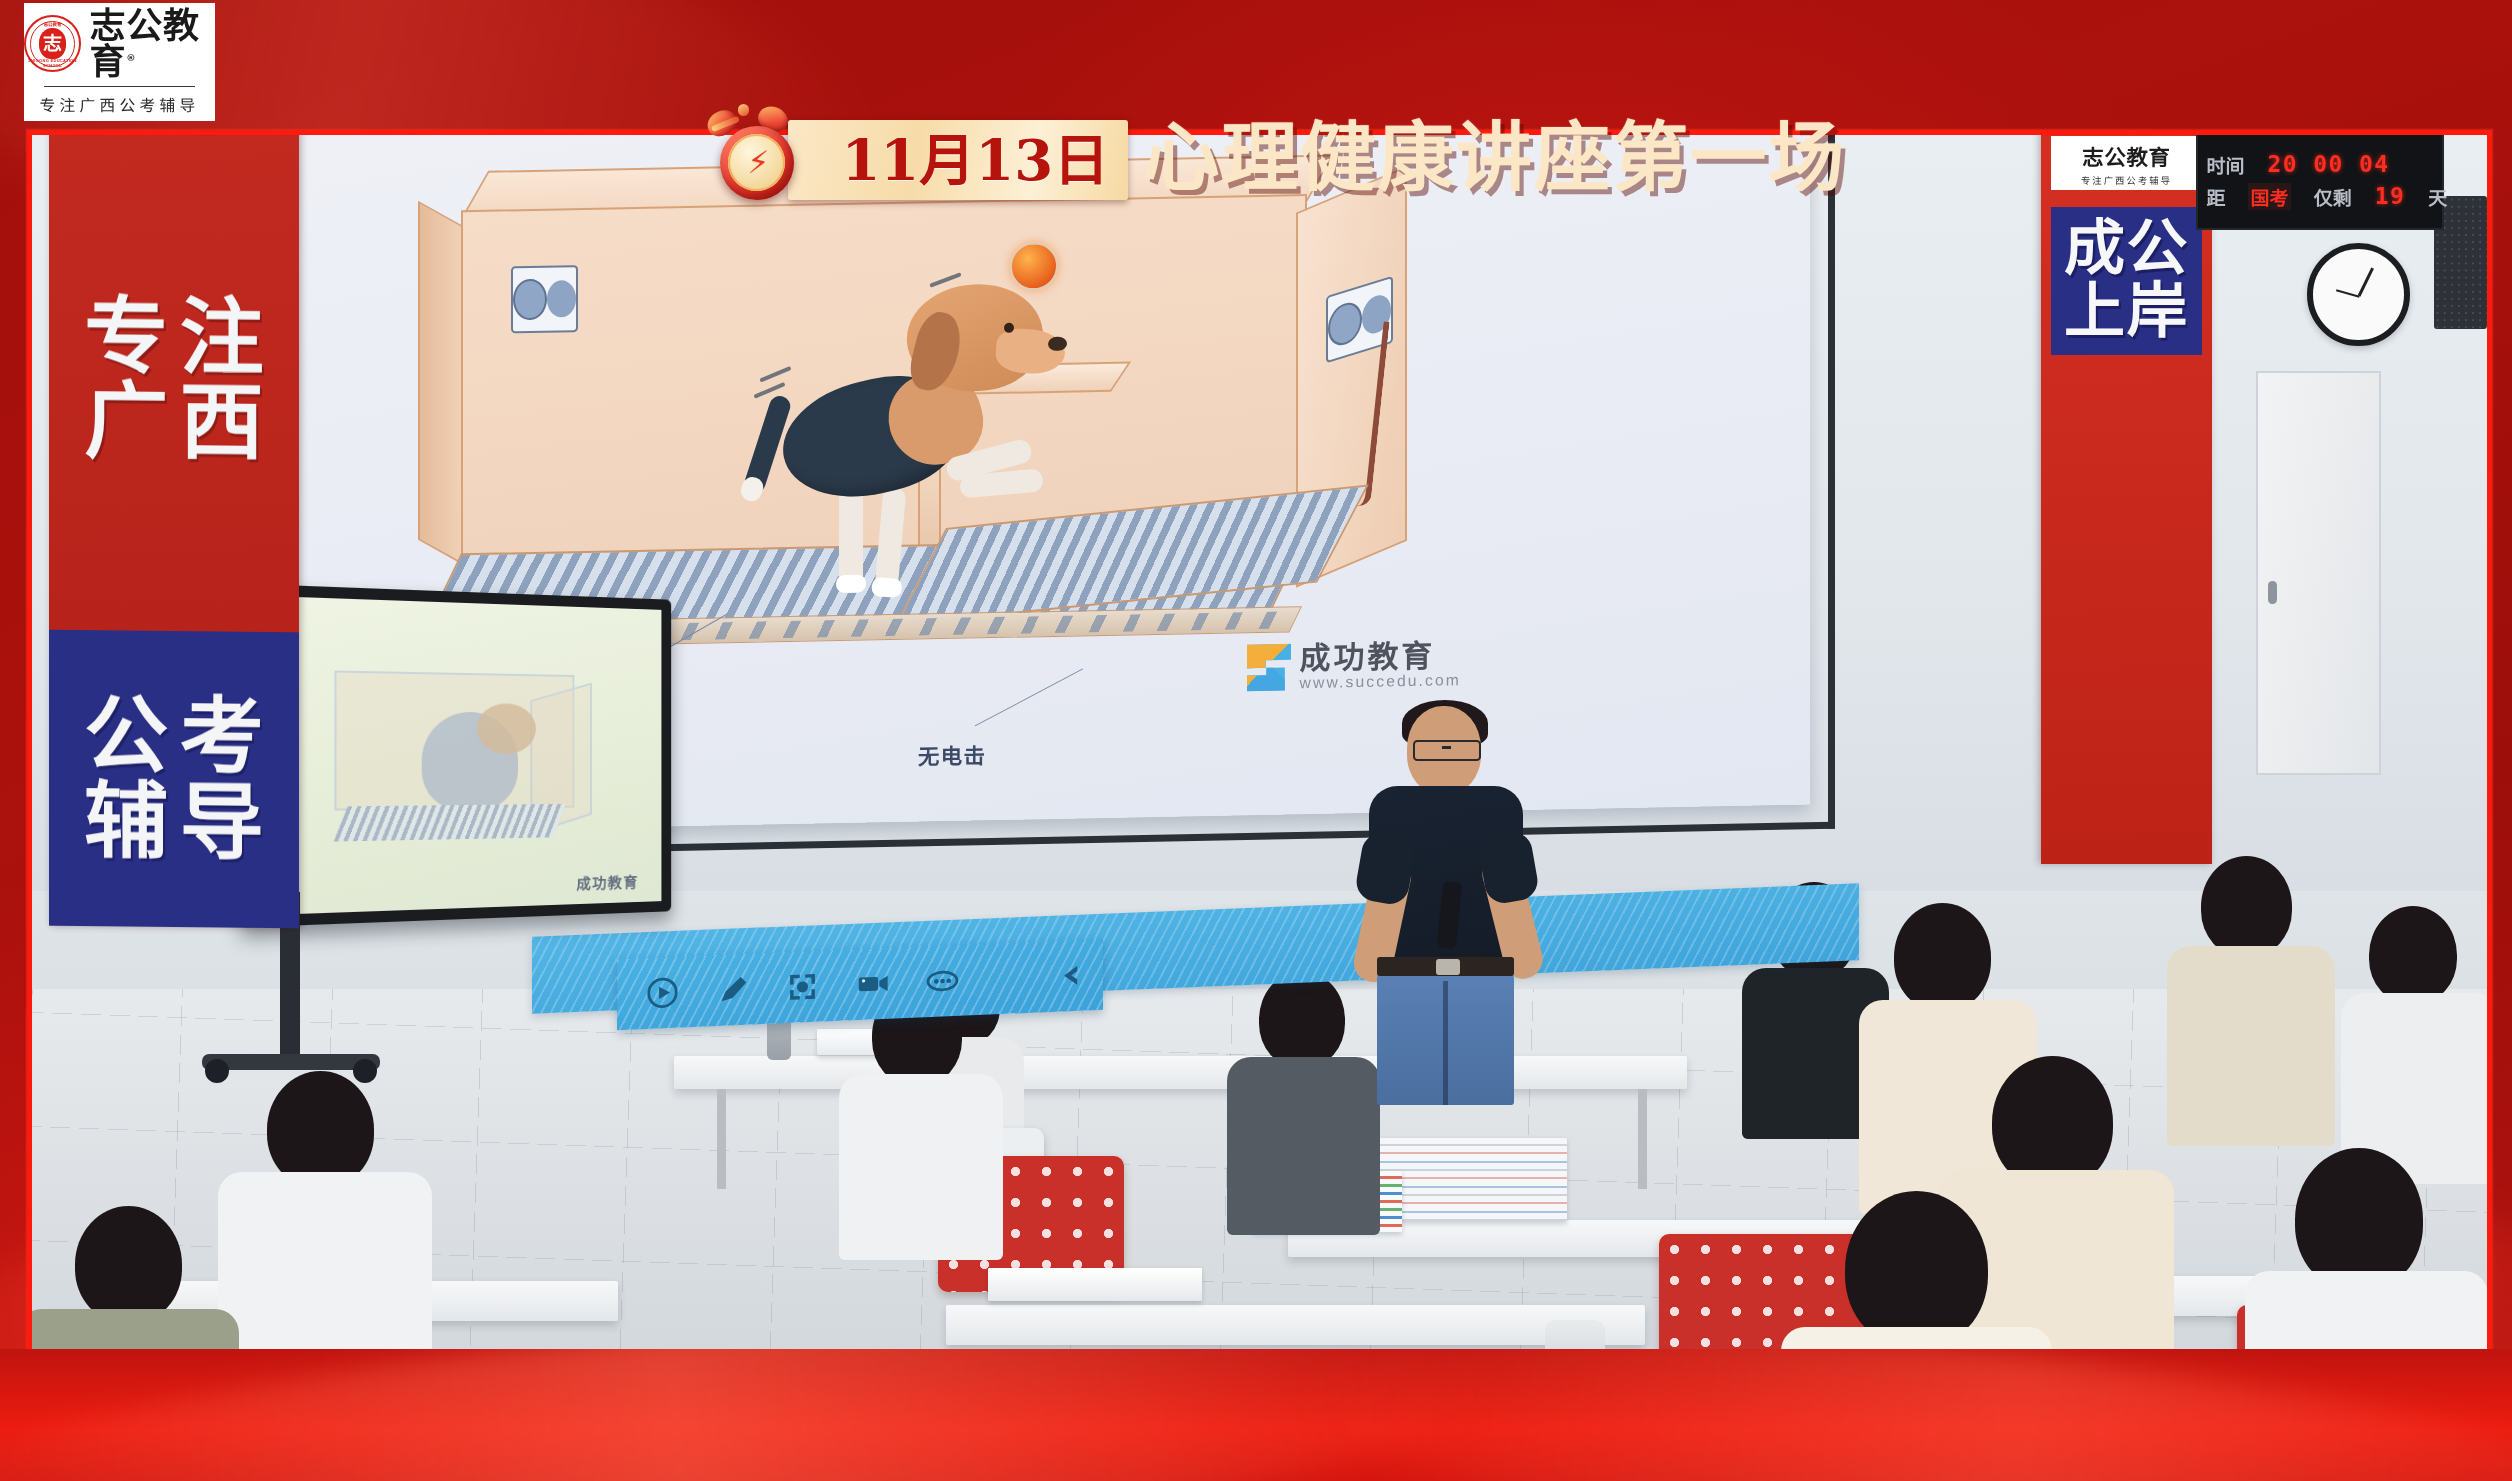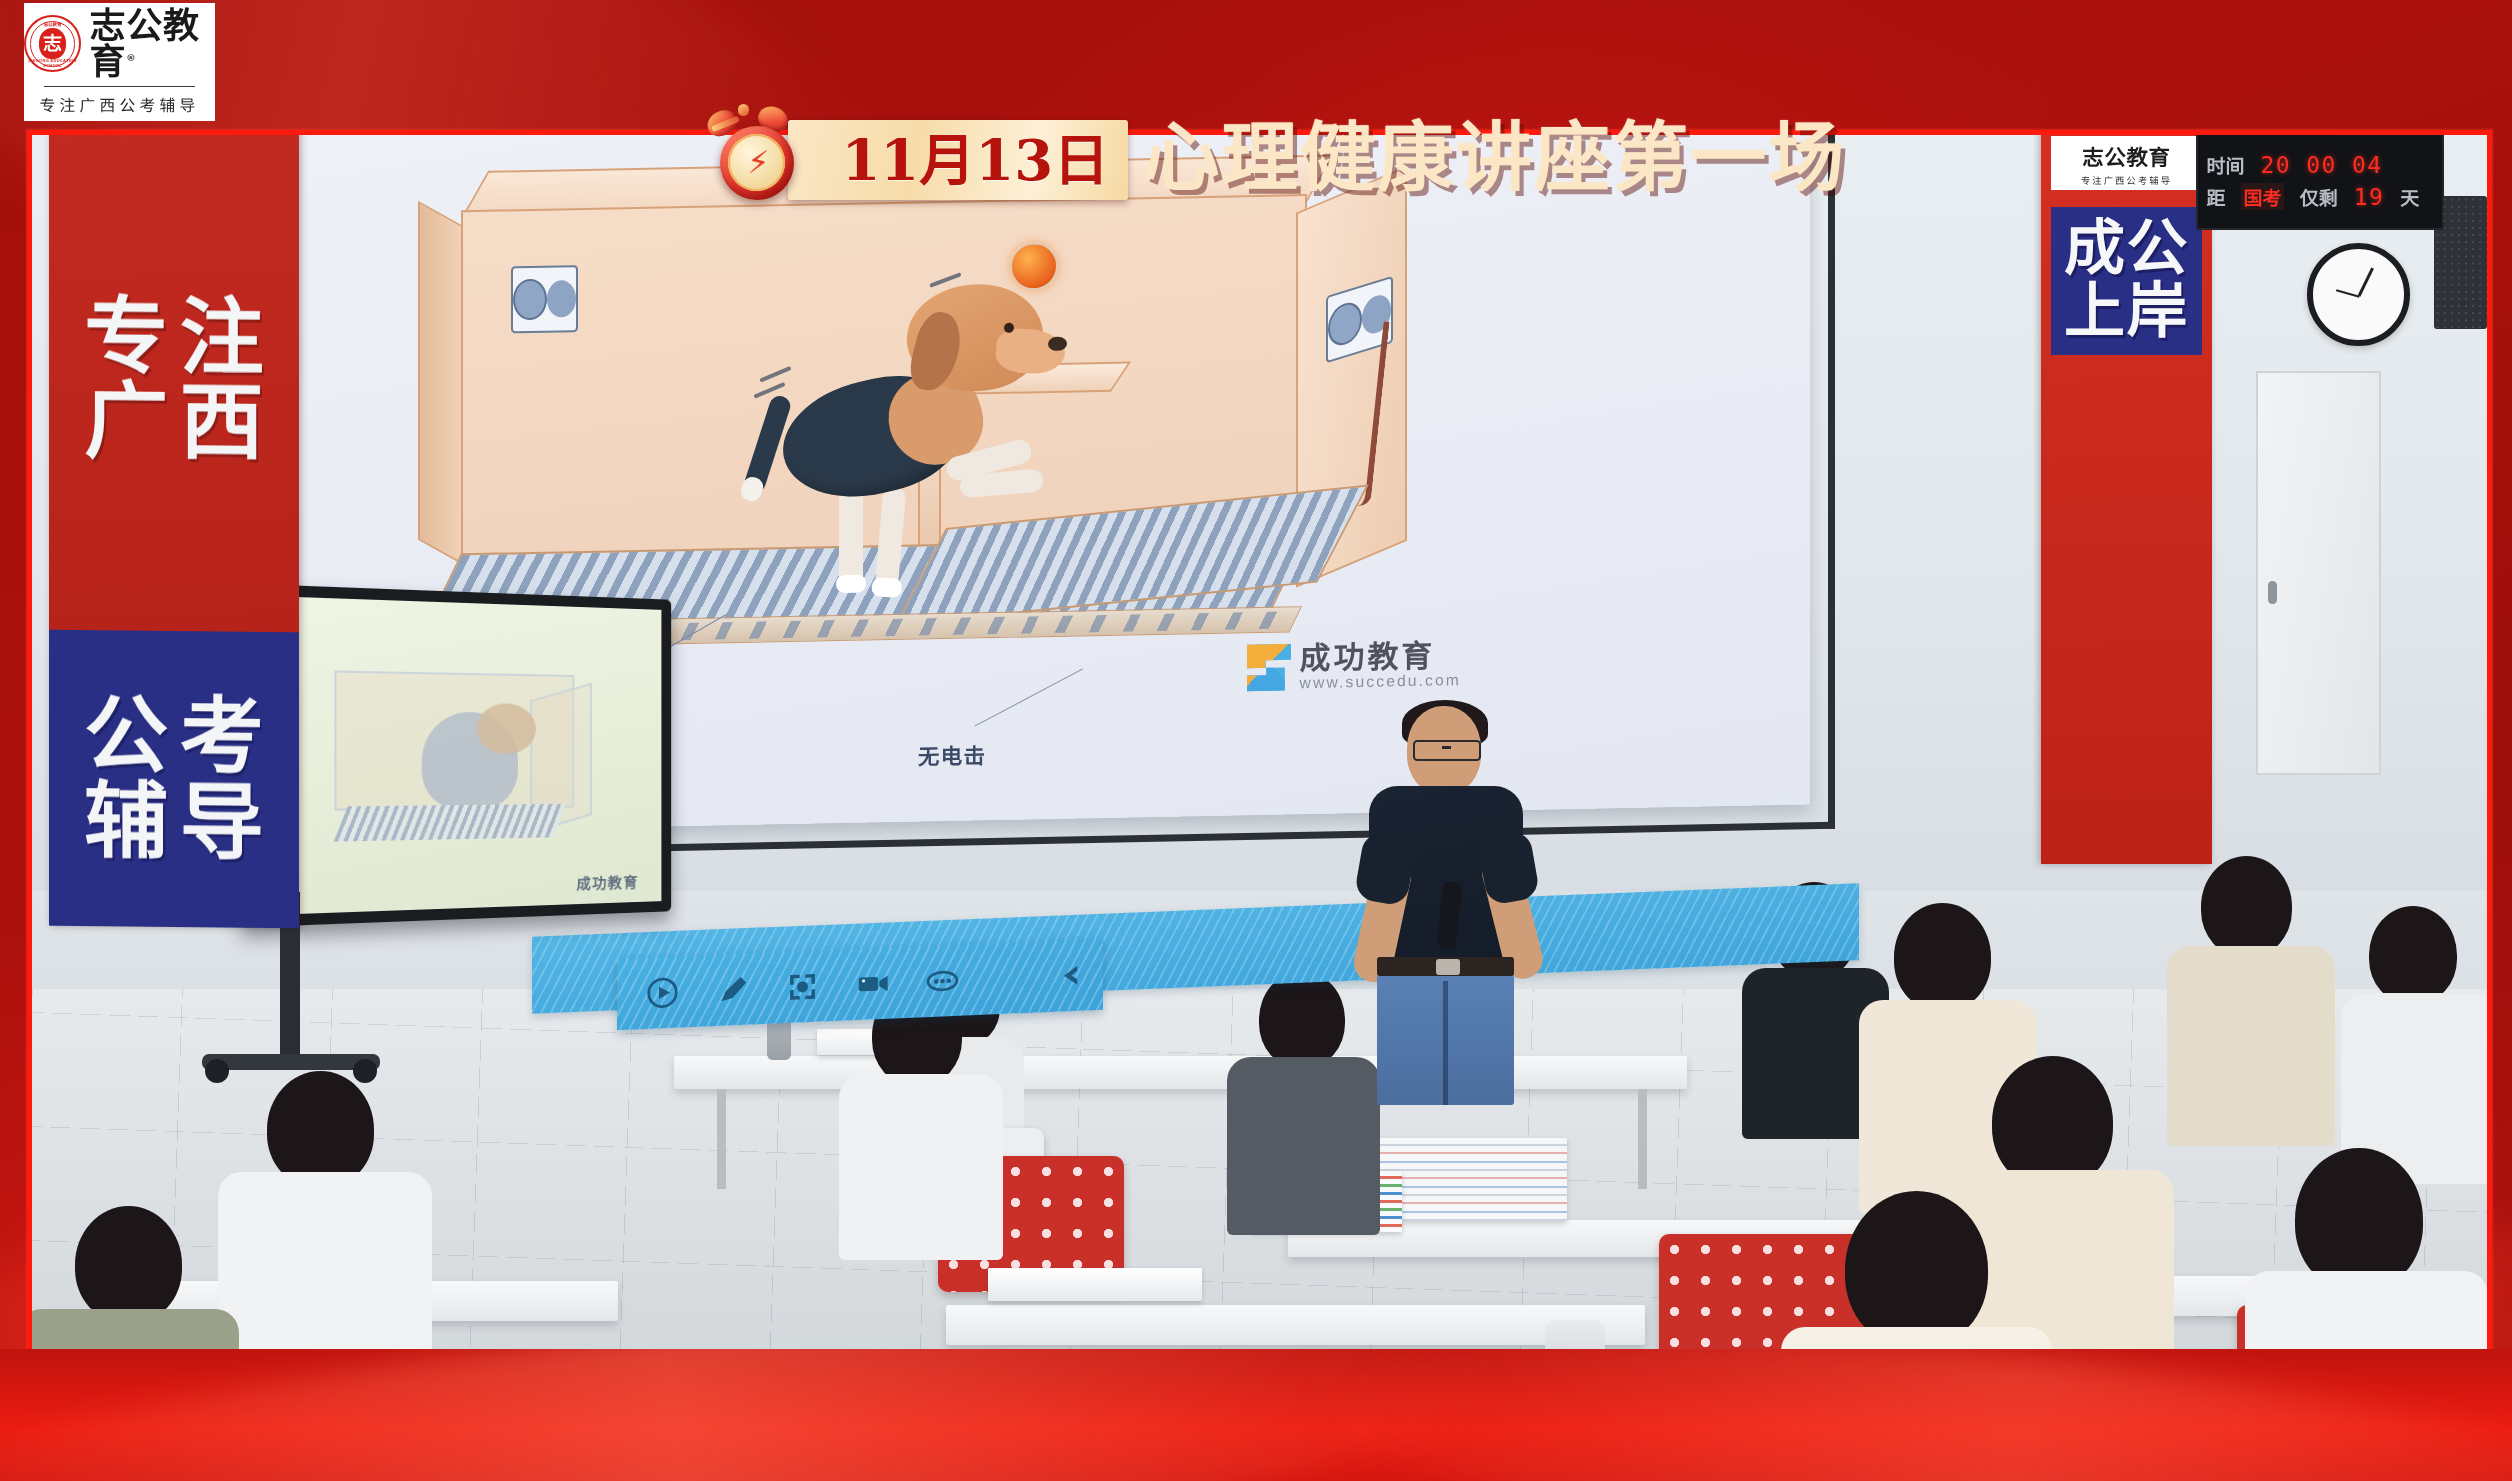--- a/index.html
+++ b/index.html
@@ -498,23 +498,23 @@
     text-shadow:2.1px 2.9px 0 rgba(10,12,60,.45);
   }
 
   
   .led{
     position:absolute;right:43px;top:-4.3px;width:227px;height:84px;z-index:6;
     background:#111316;border:2.1px solid #23262b;padding:5.7px 8.6px;
     display:flex;flex-direction:column;justify-content:center;gap:4.3px;
     font-family:"DejaVu Sans Mono","Liberation Mono",monospace;
   }
-  .led-row{display:flex;align-items:flex-end;gap:16px;white-space:nowrap;}
+  .led-row{display:flex;align-items:flex-start;gap:23px;white-space:nowrap;}
   .led-cn{color:#b9bec6;font-size:19px;font-family:"DejaVu Sans",sans-serif;font-weight:700;}
-  .led-num{color:#ff2d20;font-size:23px;font-weight:400;letter-spacing:1.4px;text-shadow:0 0 5.7px rgba(255,45,32,.7);}
+  .led-num{color:#ff2d20;font-size:23px;font-weight:700;letter-spacing:1.4px;text-shadow:0 0 5.7px rgba(255,45,32,.7);}
   .led-hl{color:#ff2d20;font-size:19px;font-weight:900;font-family:"DejaVu Sans",sans-serif;background:rgba(255,45,32,.1);padding:0 2.1px;}
 
   .wall-clock{
     position:absolute;right:77px;top:108px;width:91px;height:91px;border-radius:50%;
     background:#fafafa;border:6.4px solid #1b1d20;z-index:6;
     box-shadow:0 2.9px 7.1px rgba(0,0,0,.2);
   }
   .wall-clock:before{content:"";position:absolute;left:50%;top:18%;width:2.9px;height:34%;background:#222;transform-origin:bottom center;transform:translateX(-50%) rotate(26deg);}
   .wall-clock:after{content:"";position:absolute;left:50%;top:26%;width:2.1px;height:26%;background:#222;transform-origin:bottom center;transform:translateX(-50%) rotate(-74deg);}
 

